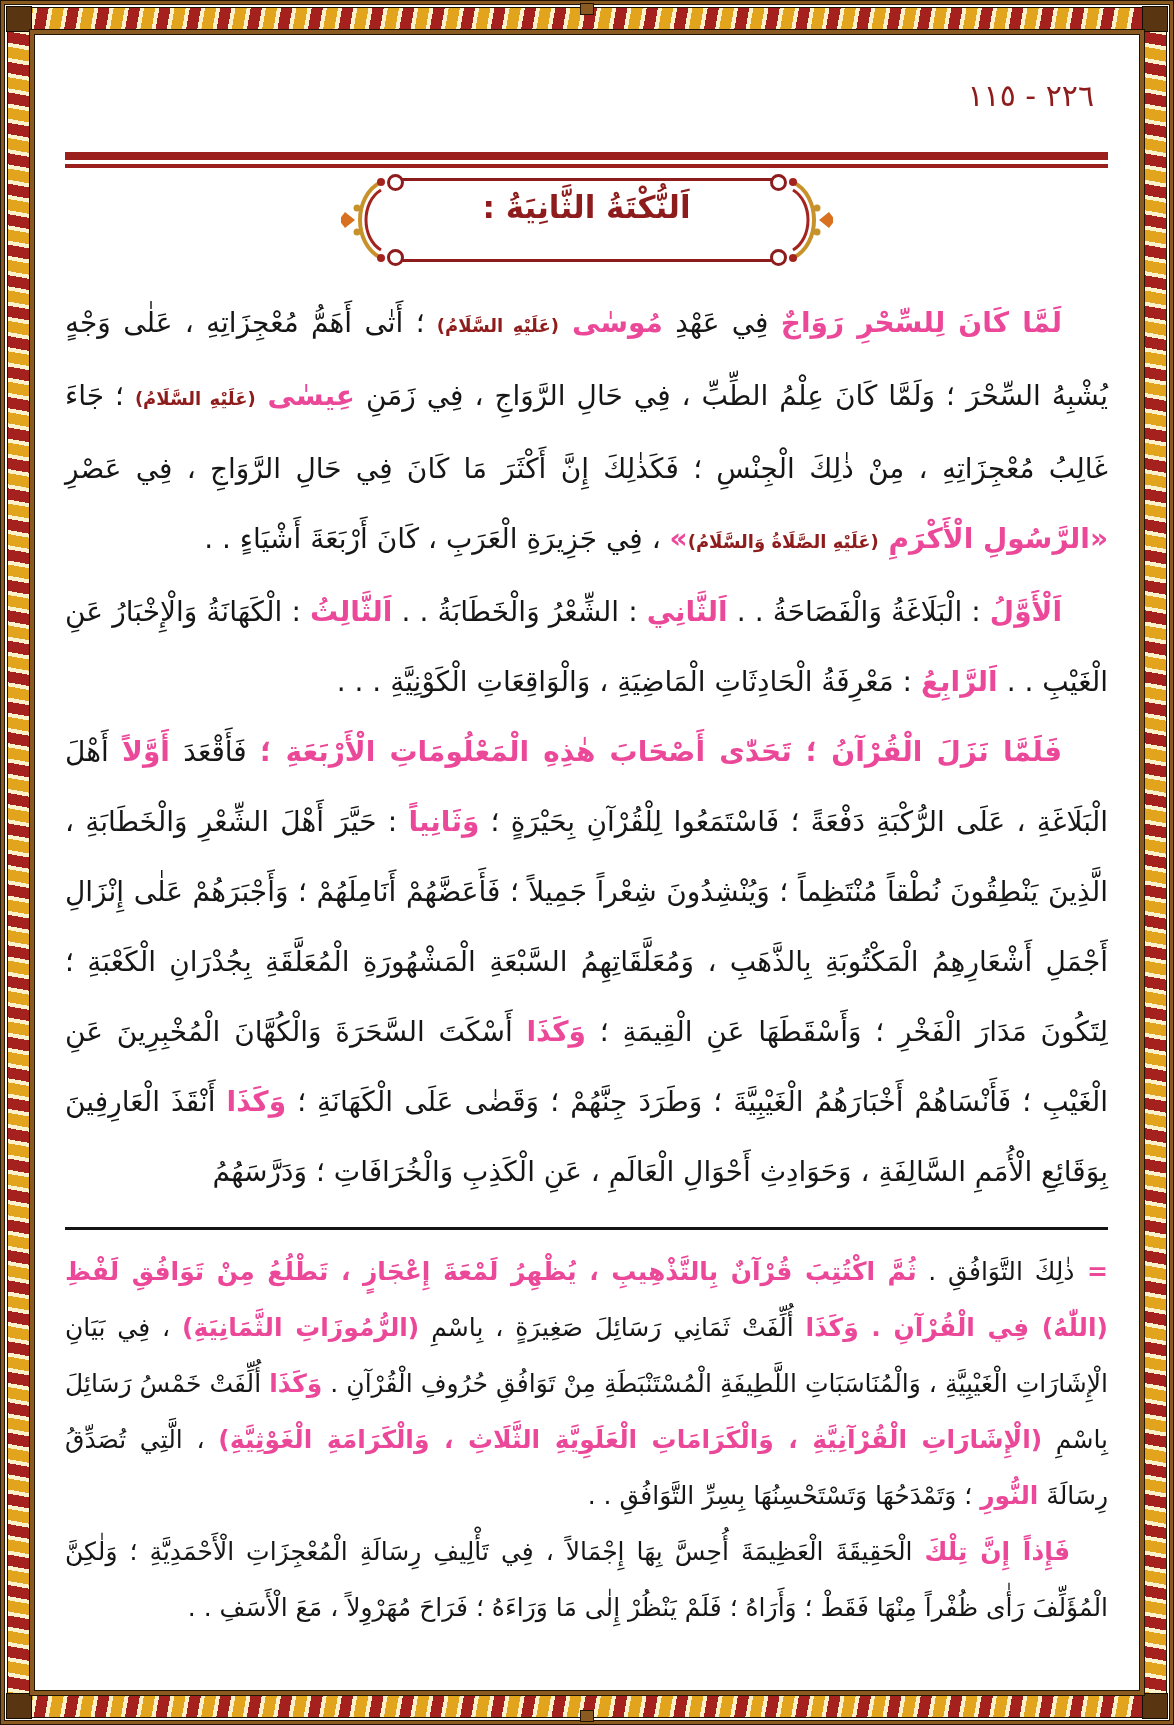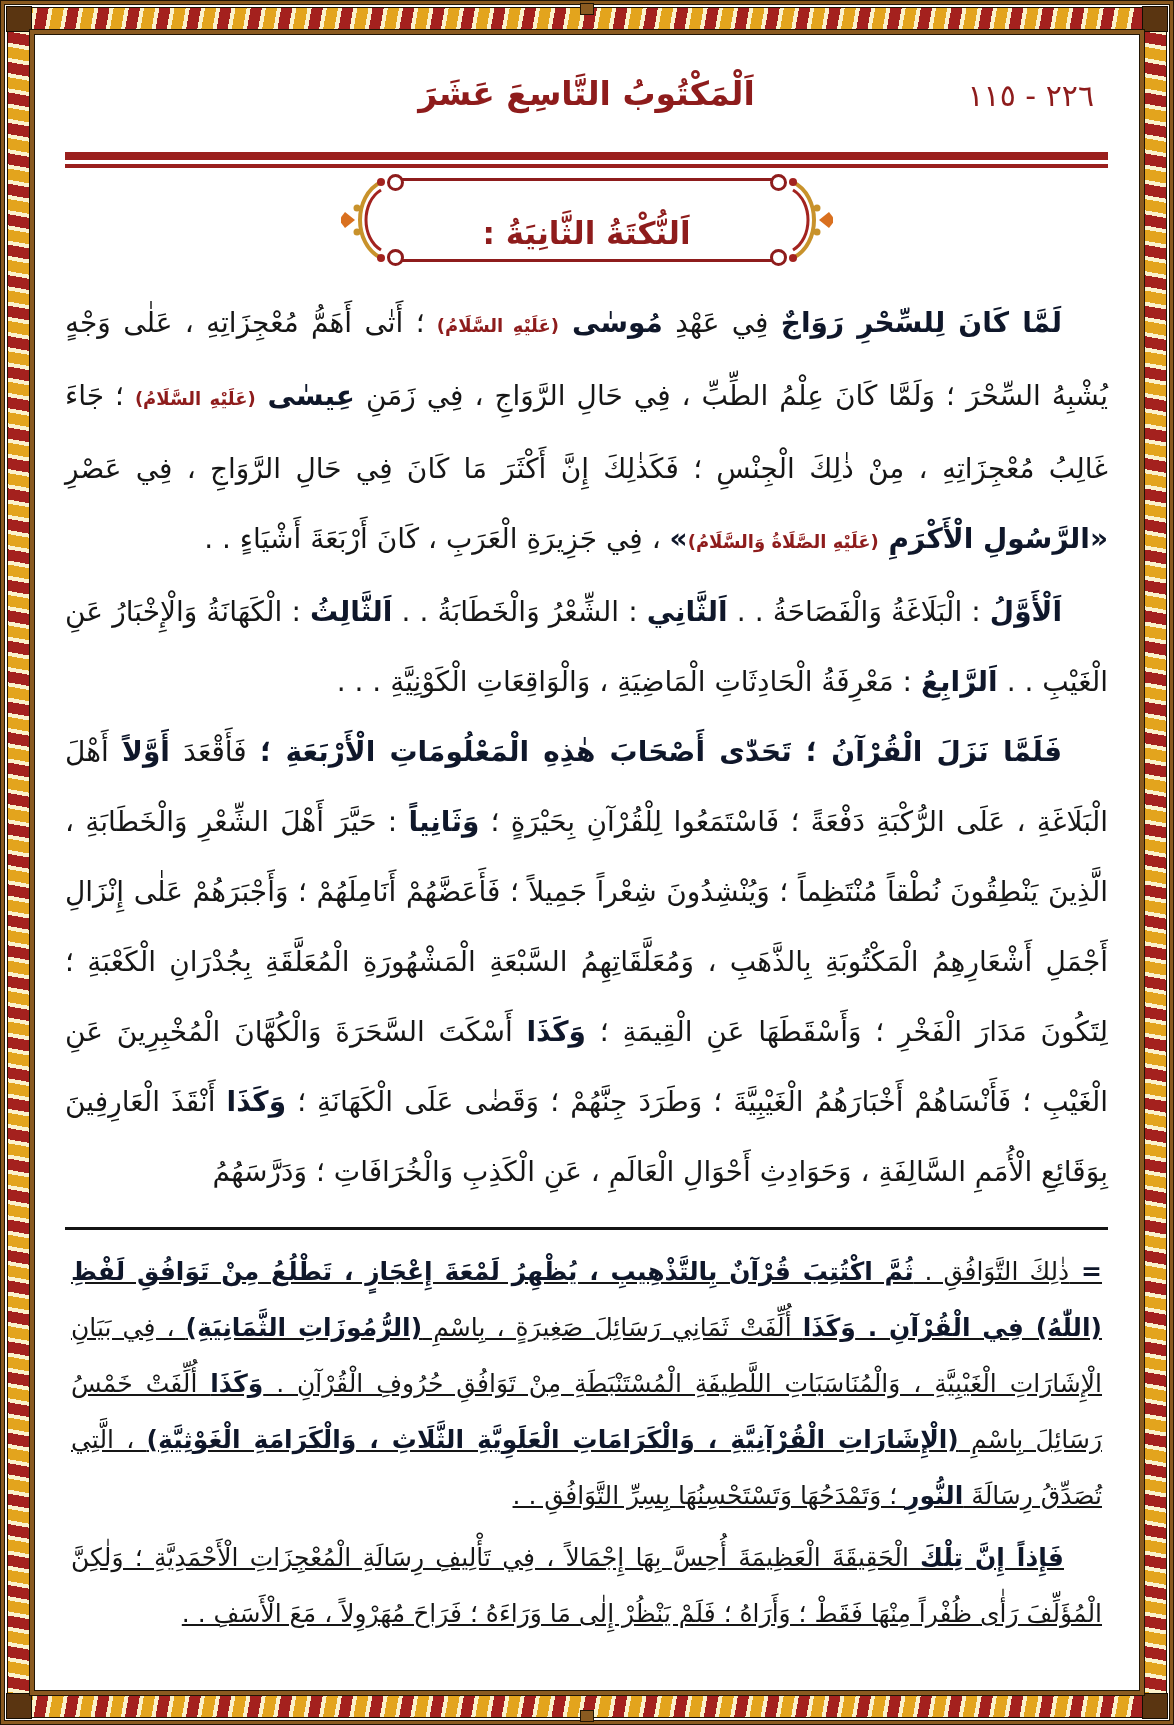--- a/index.html
+++ b/index.html
@@ -42,40 +42,40 @@
   }
   .double-rule{margin-top:4px;}
   .double-rule .thick{height:8px;background:#9A1F1D;}
   .double-rule .thin{height:4px;background:#9A1F1D;margin-top:4px;}
 
   
   .cartouche-row{display:flex;justify-content:center;margin-top:10px;}
   .cartouche{
     position:relative;min-width:300px;padding:8px 44px;height:62px;
     border-top:3px solid #8E1C1C;border-bottom:3px solid #8E1C1C;
-    display:flex;align-items:flex-end;justify-content:center;
+    display:flex;align-items:flex-start;justify-content:center;
   }
   .cartouche .dot{position:absolute;width:11px;height:11px;border:3px solid #8E1C1C;border-radius:50%;background:#fff;}
   .dot-tl{top:-7px;left:-6px;} .dot-tr{top:-7px;right:-6px;} .dot-bl{bottom:-7px;left:-6px;} .dot-br{bottom:-7px;right:-6px;}
   .section-heading{color:#8E1C1C;font-weight:bold;font-size:31px;white-space:nowrap;}
   .flourish{position:absolute;top:50%;}
   .flourish-right{right:-52px;transform:translateY(-50%) scaleX(-1);}
   .flourish-left{left:-52px;transform:translateY(-50%);}
 
   
   .body-text{margin-top:26px;font-size:28px;line-height:70px;color:#161616;text-align:justify;}
   .body-text p{margin:0;text-indent:46px;}
   .run-black{color:#161616;}
-  .run-red{color:#0f172a;font-weight:bold;}
+  .run-red{color:#ec4899;font-weight:bold;}
   .run-hon{color:#8E1C1C;font-weight:bold;font-size:18px;letter-spacing:0;}
 
   
   .fn-rule{height:3px;background:#141414;margin-top:20px;}
   .footnote{margin-top:14px;font-size:25px;line-height:56px;color:#161616;text-align:justify;}
-  .footnote p{margin:6px;text-decoration:underline;}
+  .footnote p{margin:0;}
   .footnote p.indent{text-indent:38px;}
   .footnote p.signature{text-align:right;text-indent:24px;}
 </style>
 </head>
 <body>
 
 <div class="frame-outer"></div>
 <div class="bstrip bs-top"></div>
 <div class="bstrip bs-bottom"></div>
 <div class="bstrip bs-left"></div>
@@ -85,21 +85,20 @@
 <div class="bc bc-bl"></div>
 <div class="bc bc-br"></div>
 <div class="tab tab-top"></div>
 <div class="tab tab-bottom"></div>
 <div class="frame-inner"></div>
 
 <div class="content">
 
   <div class="header">
     <span class="page-number">٢٢٦ - ١١٥</span>
-    <span class="page-title">اَلْمَكْتُوبُ التَّاسِعَ عَشَرَ</span>
   </div>
 
   <div class="double-rule">
     <div class="thick"></div>
     <div class="thin"></div>
   </div>
 
   <div class="cartouche-row">
     <div class="cartouche">
       <span class="dot dot-tl"></span>

